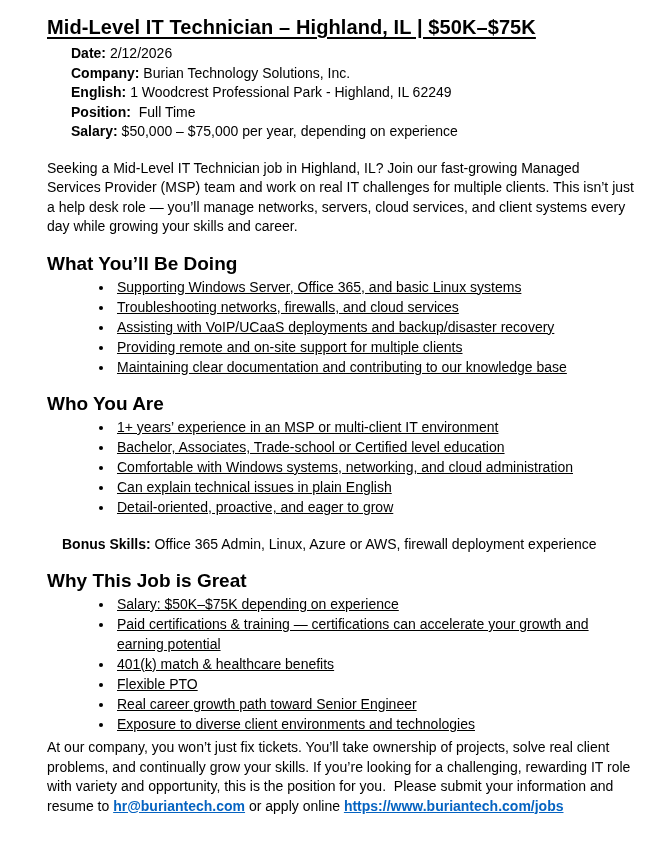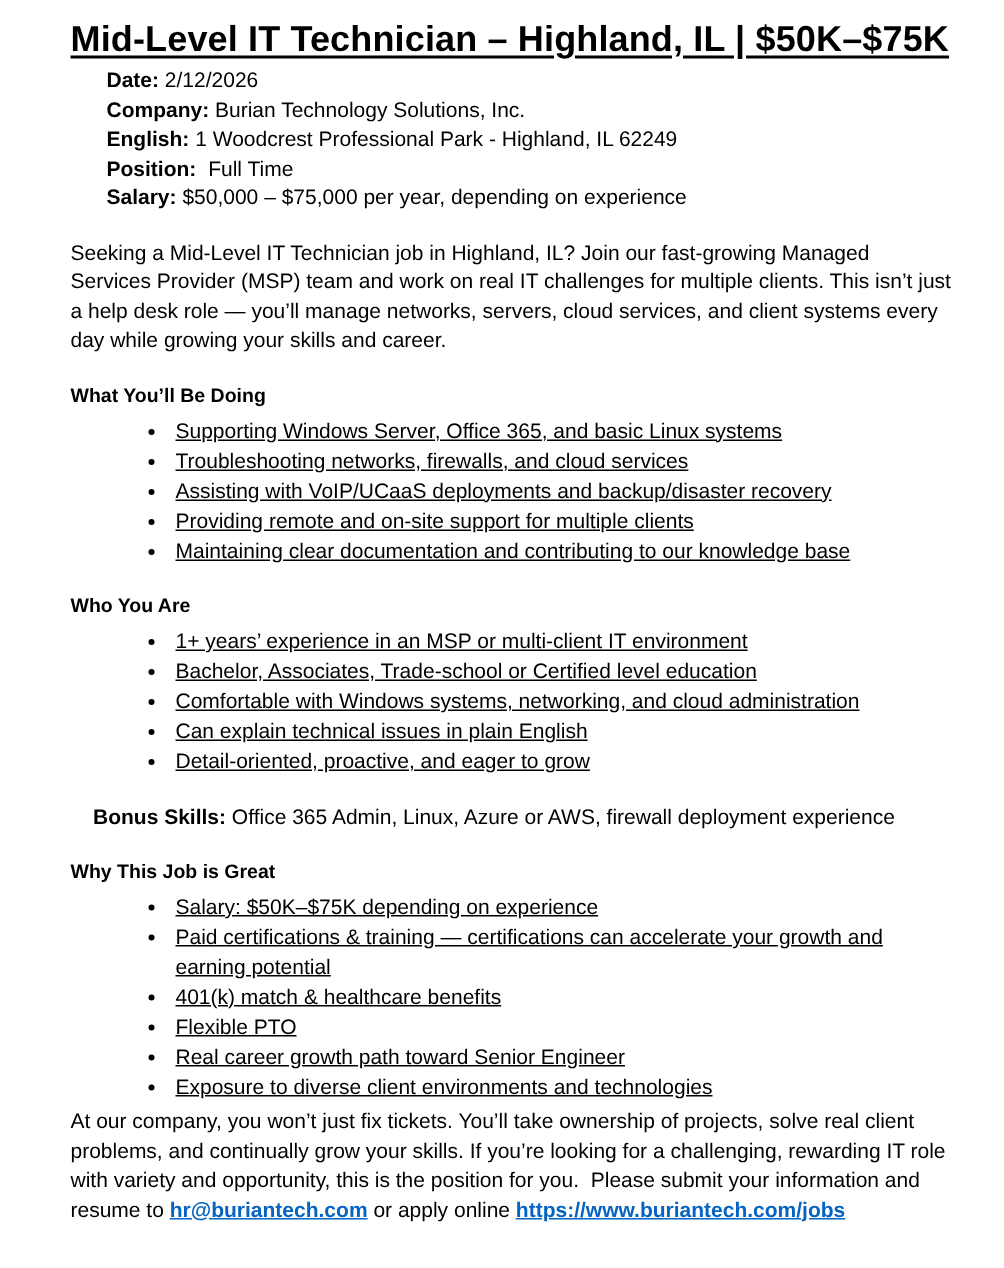--- a/index.html
+++ b/index.html
@@ -11,35 +11,35 @@
     padding: 14px 34px 0 47px;
     background: #ffffff;
     font-family: "Liberation Sans", sans-serif;
     color: #000000;
     font-size: 14px;
     line-height: 19.5px;
     overflow: hidden;
   }
   h1.doc-title {
     margin: 0 0 4px 0;
-    font-size: 24px;
+    font-size: 20px;
     line-height: 26px;
     font-weight: bold;
     text-decoration: underline;
     text-underline-offset: 3px;
     letter-spacing: 0.1px;
   }
   .meta-line { margin: 0; padding-left: 24px; }
   .meta-line strong { font-weight: bold; }
   .meta-line.wide-gap span { margin-left: 4px; }
   p.body-text { margin: 0; }
   p.intro { margin-top: 17px; }
   h2.section-heading {
     margin: 16px 0 1px 0;
-    font-size: 13px;
+    font-size: 19px;
     line-height: 21px;
     font-weight: bold;
   }
   ul.bullets {
     margin: 4px;
     padding-left: 63px;
     text-decoration: underline;
   }
   ul.bullets li {
     padding-left: 3px;

